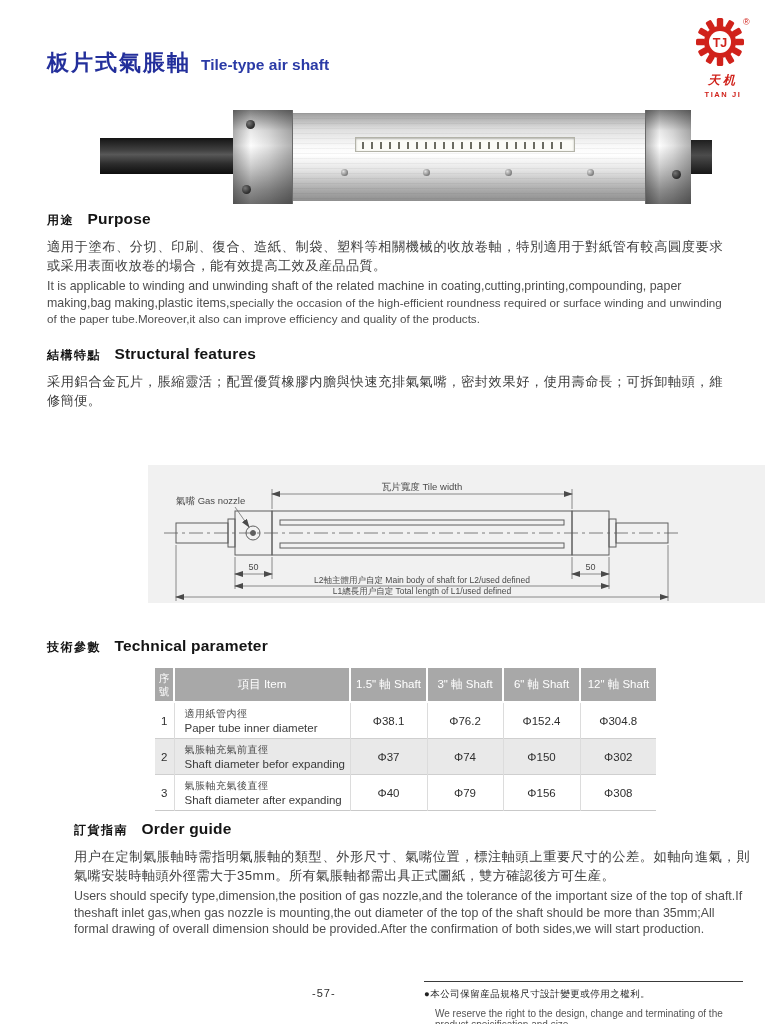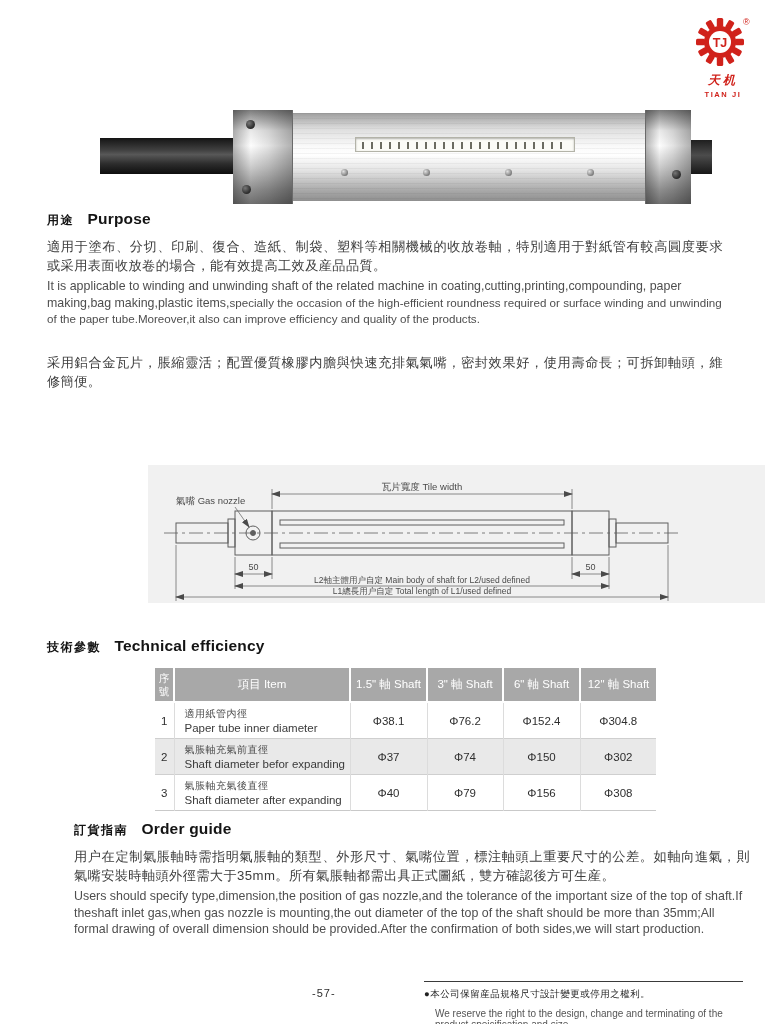--- a/index.html
+++ b/index.html
@@ -80,20 +80,23 @@
   .footnote-zh { font-size:9.5px; color:#222; letter-spacing:.5px; }
   .footnote-en { font-size:10px; color:#555; padding-left:11px; margin-top:7px; }
 
   svg text { font-family:"Liberation Sans", sans-serif; }
 </style>
 </head>
 <body>
 
 <div class="page">
 
+  <div class="title-row">
+    <span class="title-zh">板片式氣脹軸</span><span class="title-en">Tile-type air shaft</span>
+  </div>
 
   <div class="logo">
     <svg width="66" height="58" viewBox="0 0 66 58">
       <g fill="#d0221b">
         <rect x="26.8" y="6" width="6.4" height="9" rx="1.5" transform="rotate(0 30 30)"></rect>
         <rect x="26.8" y="6" width="6.4" height="9" rx="1.5" transform="rotate(30 30 30)"></rect>
         <rect x="26.8" y="6" width="6.4" height="9" rx="1.5" transform="rotate(60 30 30)"></rect>
         <rect x="26.8" y="6" width="6.4" height="9" rx="1.5" transform="rotate(90 30 30)"></rect>
         <rect x="26.8" y="6" width="6.4" height="9" rx="1.5" transform="rotate(120 30 30)"></rect>
         <rect x="26.8" y="6" width="6.4" height="9" rx="1.5" transform="rotate(150 30 30)"></rect>
@@ -137,20 +140,24 @@
   <div class="sec" style="top:210px;">
     <div class="sec-head">
       <span class="zh">用途</span>
       <span class="en">Purpose</span>
     </div>
     <p class="zh-text">適用于塗布、分切、印刷、復合、造紙、制袋、塑料等相關機械的收放卷軸，特別適用于對紙管有較高圓度要求或采用表面收放卷的場合，能有效提高工效及産品品質。</p>
     <p class="en-text"><span>It is applicable to winding and unwinding shaft of the related machine in coating,cutting,printing,compounding, paper making,bag making,plastic items,</span><span class="cond">specially the occasion of the high-efficient roundness required or surface winding and unwinding of the paper tube.Moreover,it also can improve efficiency and quality of the products.</span></p>
   </div>
 
   <div class="sec" style="top:345px;">
+    <div class="sec-head">
+      <span class="zh">結構特點</span>
+      <span class="en">Structural features</span>
+    </div>
     <p class="zh-text">采用鋁合金瓦片，脹縮靈活；配置優質橡膠内膽與快速充排氣氣嘴，密封效果好，使用壽命長；可拆卸軸頭，維修簡便。</p>
   </div>
 
   <div class="sec" style="top:454px;">
     <div class="drawing-box">
       <svg width="548" height="138" viewBox="0 0 548 138">
         <defs>
           <marker id="arr" markerWidth="9" markerHeight="6" refX="8" refY="3" orient="auto-start-reverse" markerUnits="userSpaceOnUse">
             <path d="M0,0 L9,3 L0,6 Z" fill="#4a4a4a"></path>
           </marker>
@@ -201,21 +208,21 @@
           <text x="274" y="117.5" text-anchor="middle" font-size="8.5">L2軸主體用户自定 Main body of shaft for L2/used defined</text>
           <text x="274" y="128.5" text-anchor="middle" font-size="8.5">L1總長用户自定  Total length of L1/used defined</text>
         </g>
       </svg>
     </div>
   </div>
 
   <div class="sec" style="top:637px;">
     <div class="sec-head">
       <span class="zh">技術參數</span>
-      <span class="en">Technical efficiency</span>
+      <span class="en">Technical parameter</span>
     </div>
     <table class="param-table">
       <colgroup>
         <col style="width:19px">
           <col style="width:176px">
           <col style="width:77px">
         <col style="width:76px">
           <col style="width:77px">
           <col style="width:76px">
       </colgroup>

